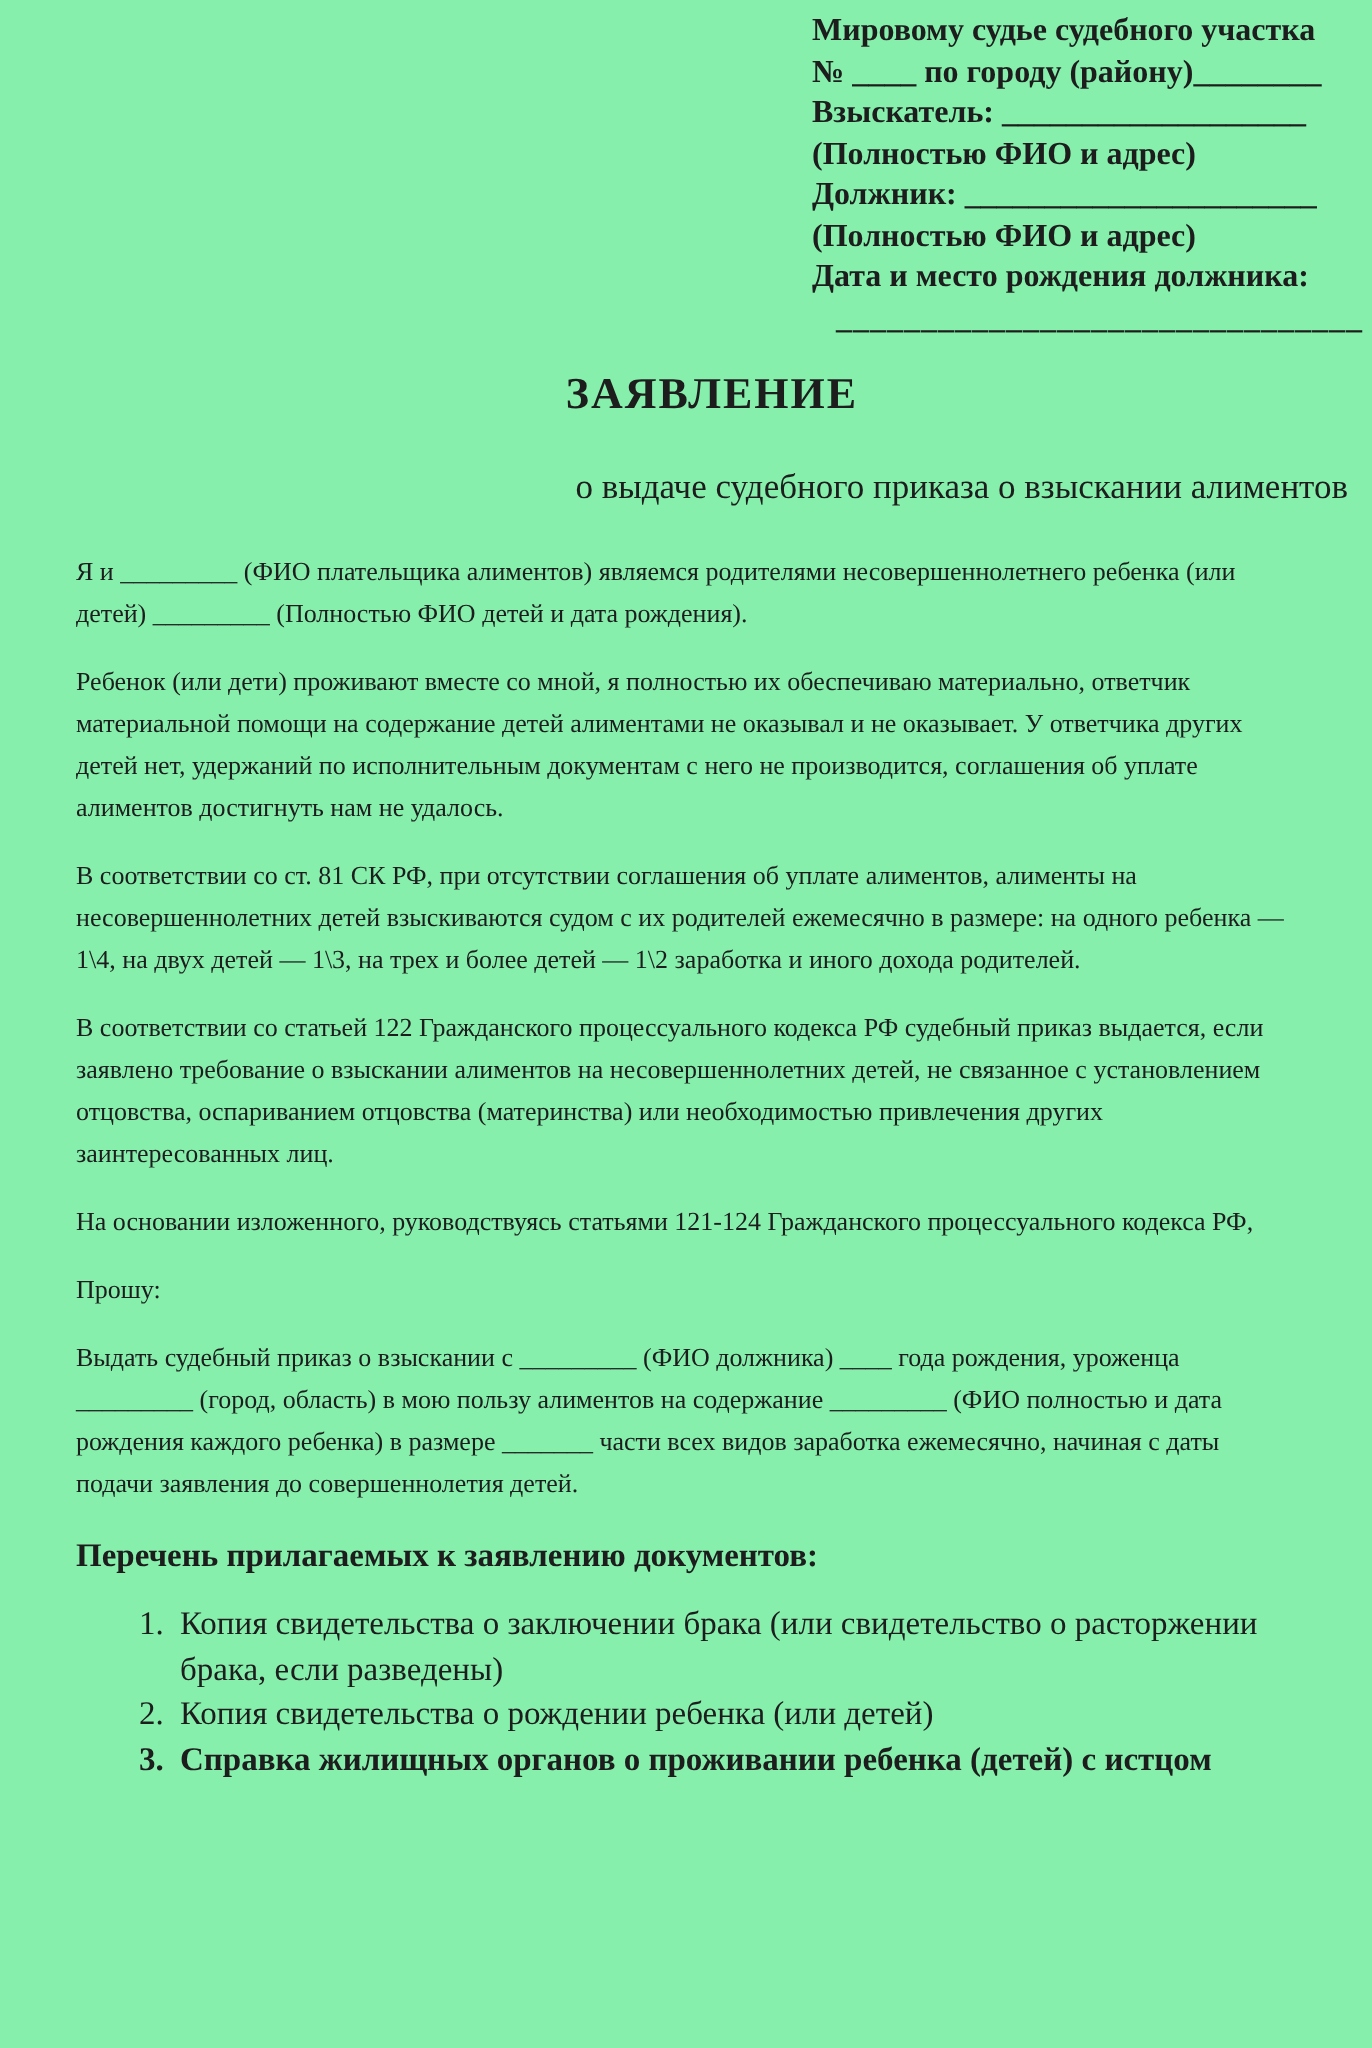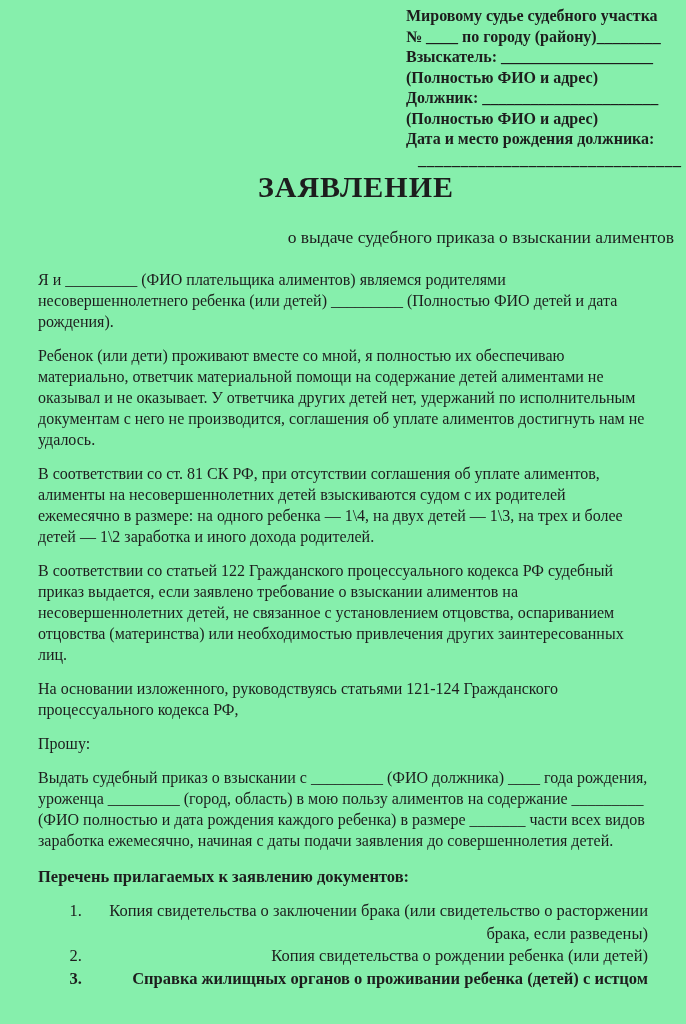--- a/index.html
+++ b/index.html
@@ -26,53 +26,54 @@
     font-size: 16px;
     line-height: 20.5px;
     font-weight: 700;
     text-align: left;
   }
   .court-header .line { white-space: nowrap; }
   .court-header .note { }
   .court-header .blank-line { padding-left: 12px; letter-spacing: 0.5px; }
   
   .doc-title {
+    margin-top: 14px;
     text-align: center;
-    font-size: 30px;
+    font-size: 22px;
     font-weight: 700;
     letter-spacing: 1px;
   }
   .doc-subtitle {
     margin-top: 23px;
     text-align: right;
     font-size: 17.5px;
     font-weight: 400;
   }
   
   .body-text p {
     margin: 13px 26px 0 0;
-    font-size: 16px;
+    font-size: 13px;
     line-height: 21px;
     text-align: left;
   }
   .body-text p.first { margin-top: 21px; }
   
   .attach-heading {
     margin: 15px 26px 0 0;
     font-size: 16.5px;
     line-height: 21px;
     font-weight: 700;
   }
   ol.attach-list {
     margin: 13px 26px 0 0;
     padding-left: 48px;
     font-size: 16.5px;
     line-height: 22.5px;
   }
-  ol.attach-list li { padding-left: 4px; text-align: right; }
+  ol.attach-list li { padding-left: 4px; }
   ol.attach-list li.bold { font-weight: 700; }
 </style>
 </head>
 <body>
 
 <div class="page">
 
   <div class="court-header">
     <div class="line">Мировому судье судебного участка</div>
     <div class="line">№ ____ по городу (району)________</div>

